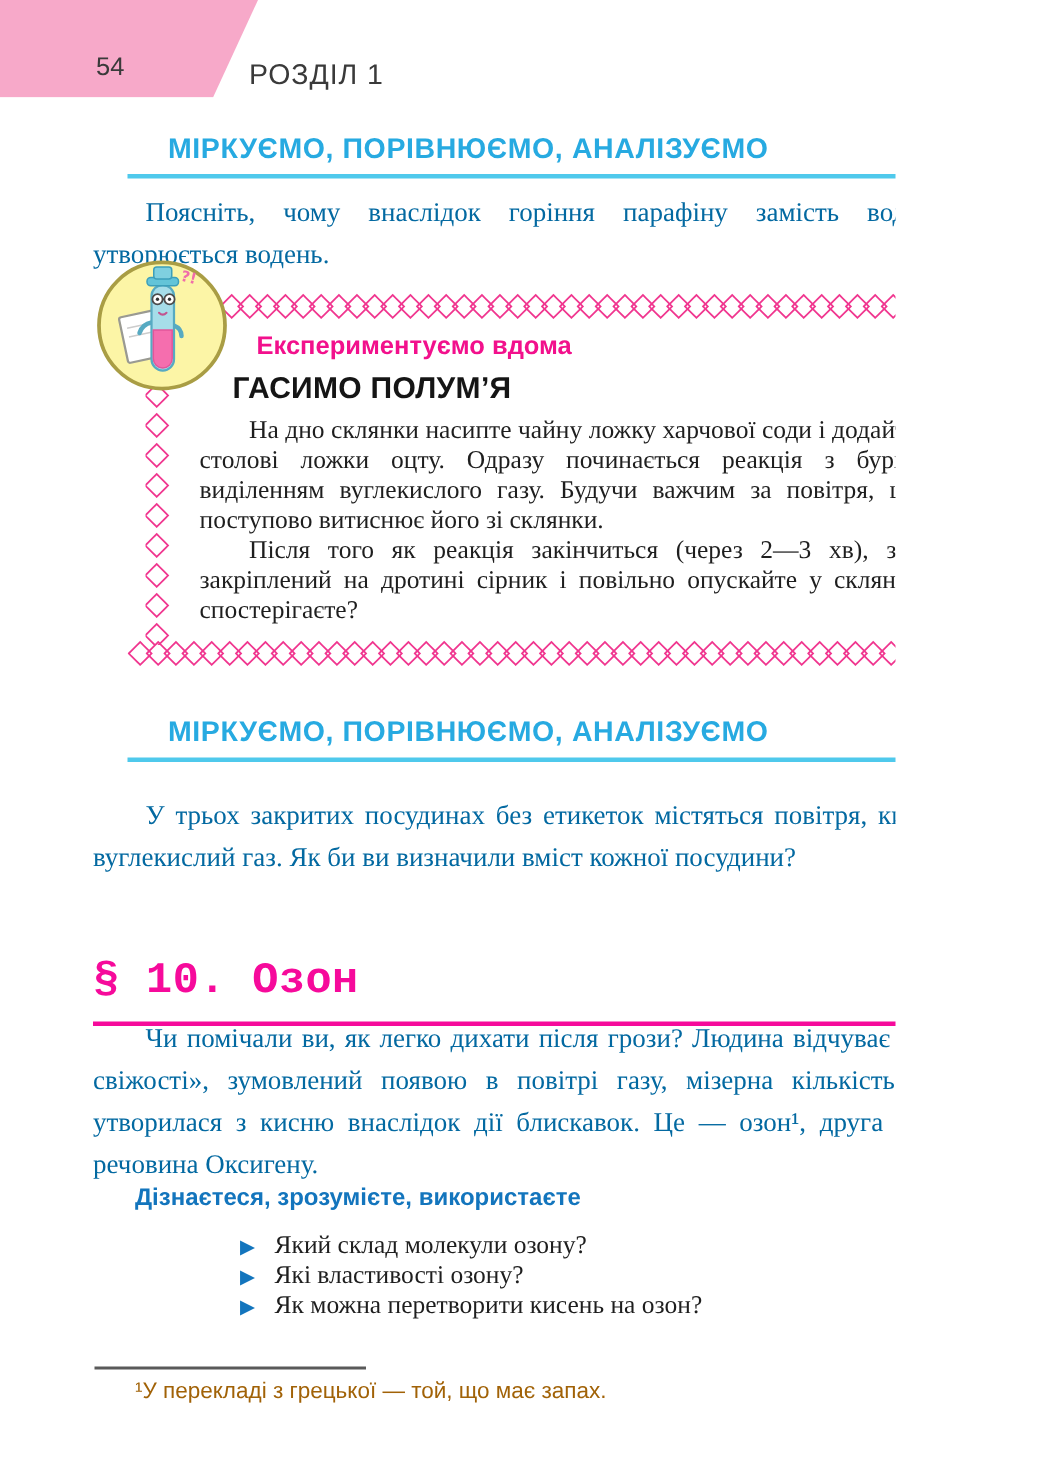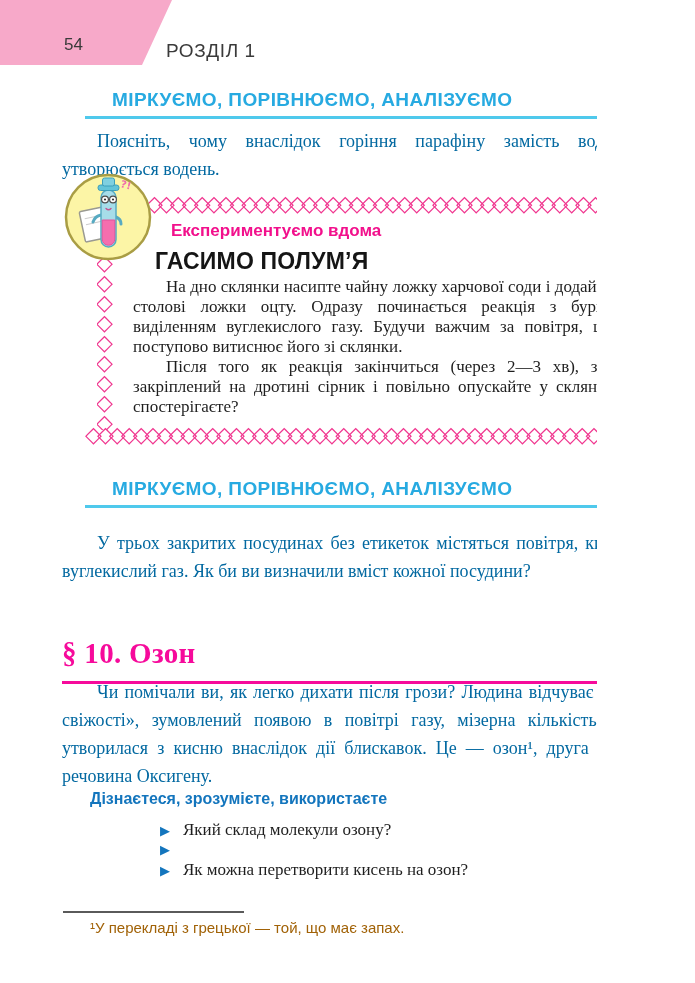--- a/index.html
+++ b/index.html
@@ -35,26 +35,26 @@
   .chain-left   { left:97px;  top:250px; width:20px;  height:180px;
                   writing-mode:vertical-rl; text-orientation:upright; }
 
   
   .badge { position:absolute; left:63px; top:172px; width:90px; height:90px; }
 
   
   .exp-label { position:absolute; left:155px; top:221px; font-family:"Liberation Sans",sans-serif;
                font-weight:bold; font-size:17px; color:#f2108c; white-space:nowrap;margin-left:16px; }
   .exp-title { position:absolute; left:155px; top:248px; font-family:"Liberation Sans",sans-serif;
-               font-weight:bold; font-size:23px; color:#151515; letter-spacing:.2px; white-space:nowrap; }
+               font-weight:bold; font-size:20px; color:#151515; letter-spacing:.2px; white-space:nowrap; }
   .exp-text  { position:absolute; left:133px; top:277px; width:517px; }
   .exp-text p { margin:0; font-size:17px; line-height:20px; text-align:justify; text-indent:33px; }
 
   
-  .section-title { position:absolute; left:62px; top:637px; margin:0; font-family:Liberation Serif, serif;
+  .section-title { position:absolute; left:62px; top:637px; margin:0; font-family:Liberation Mono, monospace;
                    font-weight:bold; font-size:29px; color:#f60a9b; letter-spacing:.3px; }
   .section-rule  { position:absolute; left:62px; top:681px; width:588px; height:3px; background:#f60a9b; }
 
   
   .obj-title { position:absolute; left:90px; top:790px; font-family:"Liberation Sans",sans-serif;
                font-weight:bold; font-size:16px; color:#1375bd; white-space:nowrap; }
   .obj-list  { position:absolute; left:160px; top:820px; }
   .obj-item  { display:flex; align-items:baseline; height:20px; font-size:17px; line-height:20px; }
   .tri { color:#1375bd; font-size:13px; margin-right:13px; font-family:"DejaVu Sans",sans-serif; }
 
@@ -120,20 +120,21 @@
   <p class="body p3">Чи помічали ви, як легко дихати після грози? Людина відчуває «запах свіжості», зумовлений появою в повітрі газу, мізерна кількість якого утворилася з кисню внаслідок дії блискавок. Це — озон¹, друга проста речовина Оксигену.</p>
 
   <div class="obj-title">Дізнаєтеся, зрозумієте, використаєте</div>
   <div class="obj-list">
     <div class="obj-item">
       <span class="tri">▶</span>
       <span>Який склад молекули озону?</span>
     </div>
     <div class="obj-item">
       <span class="tri">▶</span>
+      <span>Які властивості озону?</span>
     </div>
     <div class="obj-item">
       <span class="tri">▶</span>
       <span>Як можна перетворити кисень на озон?</span>
     </div>
   </div>
 
   <div class="fn-rule"></div>
   <p class="footnote">¹У перекладі з грецької — той, що має запах.</p>
 

